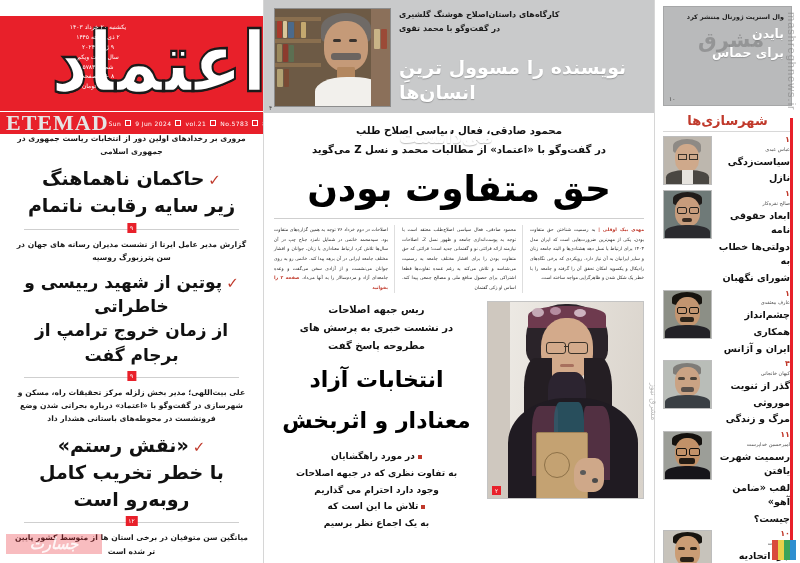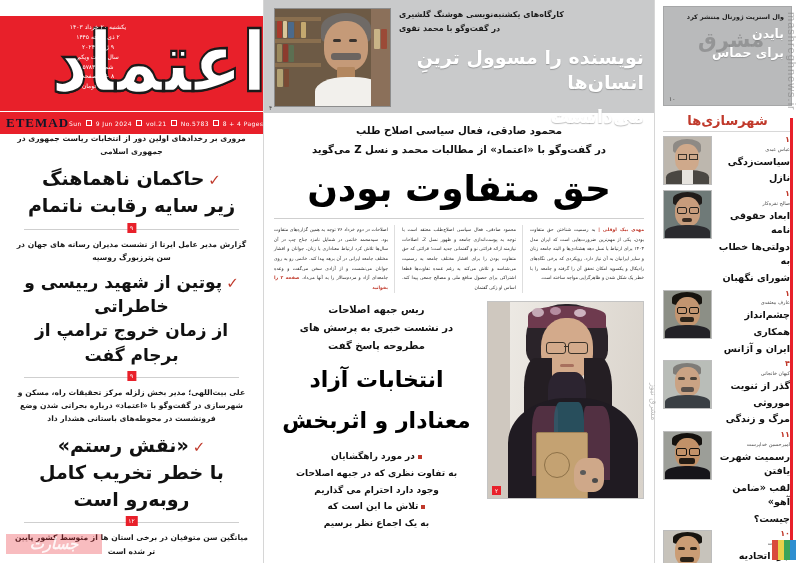--- a/index.html
+++ b/index.html
@@ -33,21 +33,21 @@
     text-align:center;color:#fff;font-size:6px;line-height:1.65;
     direction:rtl;
   }
   .masthead-dates div{white-space:nowrap;}
   .masthead-bottom{
     position:absolute;left:0;bottom:0;width:263px;height:22px;
     background:#e8202a;border-top:1px solid #fff;
     display:flex;align-items:center;direction:ltr;
   }
   .etemad-latin{
-    color:#0f172a;font-size:13px;font-weight:bold;letter-spacing:1px;
+    color:#e5e5e5;font-size:22px;font-weight:bold;letter-spacing:1px;
     margin-left:6px;font-family:"Liberation Serif",serif;
   }
   .masthead-meta{
     color:#fff;font-size:6px;letter-spacing:.4px;white-space:nowrap;
     display:flex;gap:4px;align-items:center;
   }
   .masthead-meta .sq{display:inline-block;width:4px;height:4px;border:1px solid #fff;}
 
   
   .left-col{
@@ -83,21 +83,21 @@
   }
   .top-promo{
     position:relative;height:113px;width:100%;
     background:#c9cacb;box-sizing:border-box;padding:8px 10px;
     display:flex;flex-direction:row-reverse;align-items:flex-start;
   }
   .promo-text{flex:1;direction:rtl;text-align:right;padding-left:8px;}
   .promo-kicker{font-size:8px;font-weight:bold;line-height:1.8;color:#1a1a1a;text-align:left;}
   .promo-head{
     font-size:19px;font-weight:bold;color:#fff;line-height:1.35;
-    text-align:right;margin-top:8px;text-shadow:0 1px 1px rgba(0,0,0,.25);
+    text-align:left;margin-top:18px;text-shadow:0 1px 1px rgba(0,0,0,.25);
   }
   .promo-photo{
     width:115px;height:97px;flex:0 0 115px;
     border:1px solid #8d8d8d;overflow:hidden;position:relative;
     background:#6b5a48;
   }
   .pg-num{position:absolute;left:5px;bottom:2px;font-size:6px;color:#444;}
 
   .lead-block{padding:9px 12px 0 12px;box-sizing:border-box;}
   .lead-kicker{
@@ -304,21 +304,21 @@
           <div class="shoulders" style="left:40px;top:68px;width:70px;height:32px;background:#f2f0ec;"></div>
           <div style="position:absolute;left:56px;top:44px;width:30px;height:7px;background:#6b6460;border-radius:3px;"></div>
           <div style="position:absolute;left:58px;top:30px;width:8px;height:3px;background:#3a332e;border-radius:2px;"></div>
           <div style="position:absolute;left:74px;top:30px;width:8px;height:3px;background:#3a332e;border-radius:2px;"></div>
           <div style="position:absolute;left:96px;top:0;width:19px;height:97px;background:#8b705a;"></div>
           <div class="book" style="left:99px;top:20px;width:6px;height:20px;background:#c9b487;"></div>
           <div class="book" style="left:106px;top:20px;width:6px;height:20px;background:#9b4a37;"></div>
         </div>
       </div>
       <div class="promo-text">
-        <div class="promo-kicker">کارگاه‌های یکشنبه‌نویسی هوشنگ گلشیری</div>
+        <div class="promo-kicker">کارگاه‌های داستان‌اصلاح هوشنگ گلشیری</div>
         <div class="promo-kicker">در گفت‌وگو با محمد تقوی</div>
         <div class="promo-head">نویسنده را مسوول ترینِ انسان‌ها</div>
         <div class="promo-head">می‌دانست</div>
       </div>
       <div class="pg-num">۴</div>
     </div>
 
     <div class="lead-block">
       <div class="lead-kicker">محمود صادقی، فعال سیاسی اصلاح طلب</div>
       <div class="lead-kicker">در گفت‌وگو با «اعتماد» از مطالبات محمد و نسل Z می‌گوید</div>

